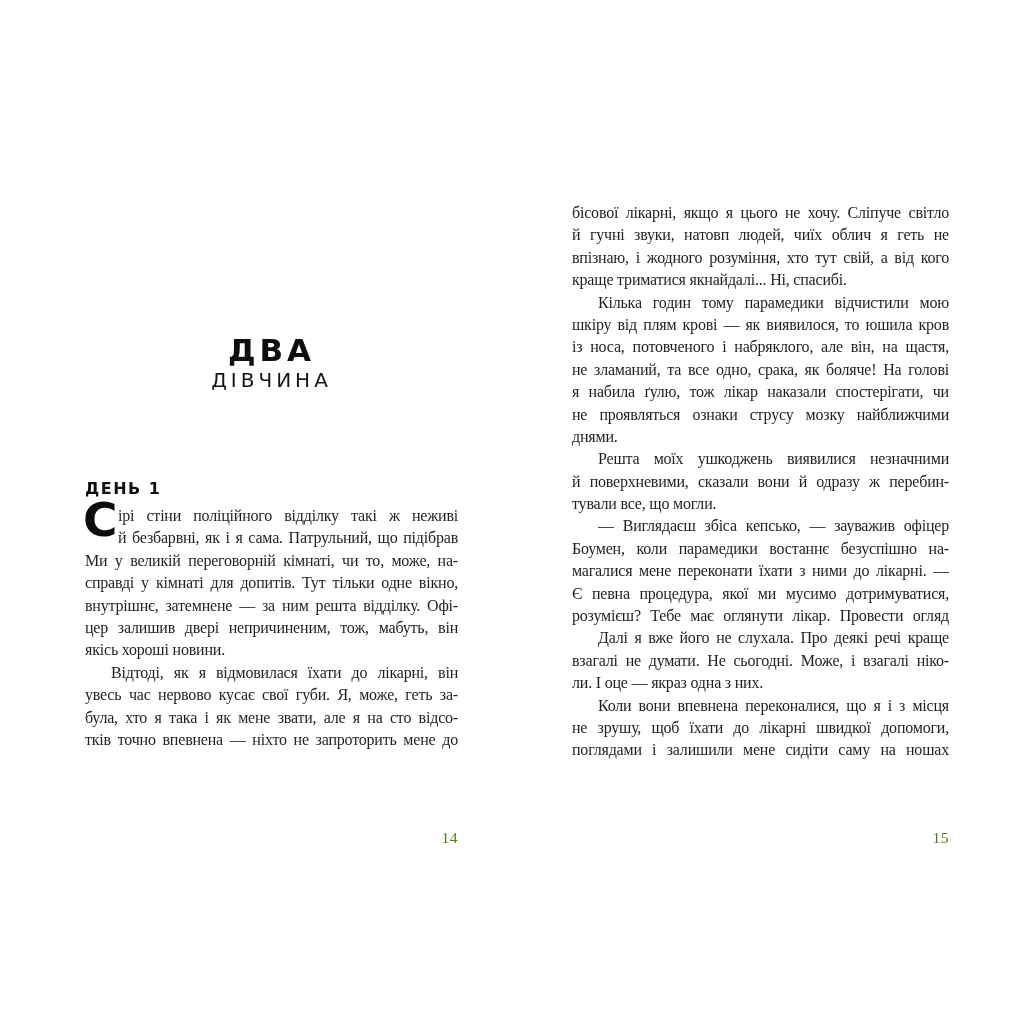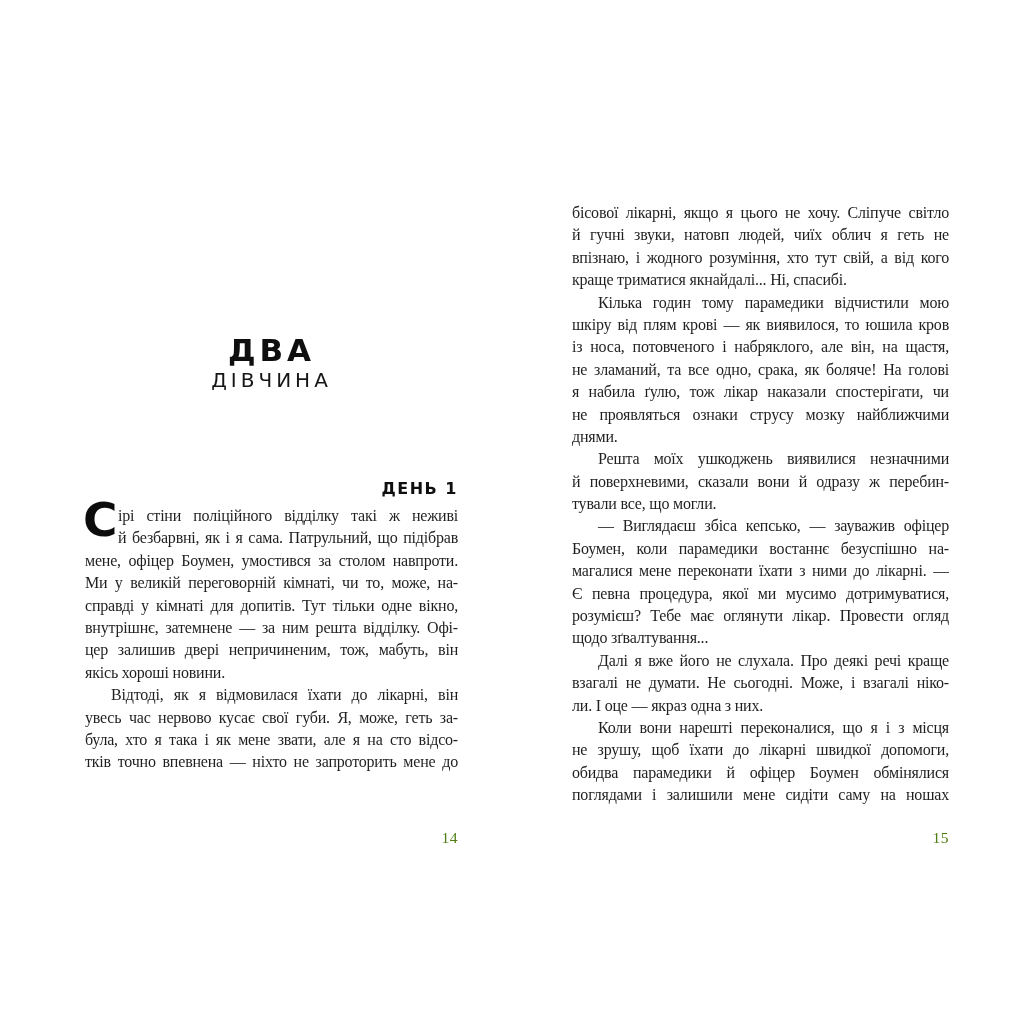--- a/index.html
+++ b/index.html
@@ -45,21 +45,21 @@
     font-weight: 400;
     font-size: 20px;
     letter-spacing: 4px;
     color: #161616;
     line-height: 1.1;
   }
   .section-heading {
     position: absolute;
     top: 463px;
     left: 0; right: 0;
-    text-align: right;
+    text-align: left;
     font-family: "DejaVu Sans", sans-serif;
     font-weight: bold;
     font-size: 16px;
     letter-spacing: 1.5px;
     color: #0f0f0f;
     line-height: 1.2;
   }
 
   .bodytext {
     position: absolute;
@@ -112,21 +112,20 @@
 <div class="spread">
 
   <section class="page left">
     <h1 class="chapter-number">ДВА</h1>
     <h2 class="chapter-title">ДІВЧИНА</h2>
     <h3 class="section-heading">ДЕНЬ 1</h3>
     <span class="dropcap">С</span>
     <div class="bodytext" id="left-body">
         <div class="line dc">ірі стіни поліційного відділку такі ж неживі</div>
         <div class="line dc">й безбарвні, як і я сама. Патрульний, що підібрав</div>
-        <div class="line">мене, офіцер Боумен, умостився за столом навпроти.</div>
         <div class="line">Ми у великій переговорній кімнаті, чи то, може, на-</div>
         <div class="line">справді у кімнаті для допитів. Тут тільки одне вікно,</div>
         <div class="line">внутрішнє, затемнене — за ним решта відділку. Офі-</div>
         <div class="line">цер залишив двері непричиненим, тож, мабуть, він</div>
         <div class="line end">якісь хороші новини.</div>
         <div class="line ind">Відтоді, як я відмовилася їхати до лікарні, він</div>
         <div class="line">увесь час нервово кусає свої губи. Я, може, геть за-</div>
         <div class="line">була, хто я така і як мене звати, але я на сто відсо-</div>
         <div class="line">тків точно впевнена — ніхто не запроторить мене до</div>
       </div>
@@ -147,25 +146,23 @@
         <div class="line">не проявляться ознаки струсу мозку найближчими</div>
         <div class="line end">днями.</div>
         <div class="line ind">Решта моїх ушкоджень виявилися незначними</div>
         <div class="line">й поверхневими, сказали вони й одразу ж перебин-</div>
         <div class="line end">тували все, що могли.</div>
         <div class="line ind">— Виглядаєш збіса кепсько, — зауважив офіцер</div>
         <div class="line">Боумен, коли парамедики востаннє безуспішно на-</div>
         <div class="line">магалися мене переконати їхати з ними до лікарні. —</div>
         <div class="line">Є певна процедура, якої ми мусимо дотримуватися,</div>
         <div class="line">розумієш? Тебе має оглянути лікар. Провести огляд</div>
-        <div class="line end">щодо зґвалтування...</div>
         <div class="line ind">Далі я вже його не слухала. Про деякі речі краще</div>
         <div class="line">взагалі не думати. Не сьогодні. Може, і взагалі ніко-</div>
         <div class="line end">ли. І оце — якраз одна з них.</div>
-        <div class="line ind">Коли вони нарешті переконалися, що я і з місця</div>
+        <div class="line ind">Коли вони впевнена переконалися, що я і з місця</div>
         <div class="line">не зрушу, щоб їхати до лікарні швидкої допомоги,</div>
-        <div class="line">обидва парамедики й офіцер Боумен обмінялися</div>
         <div class="line">поглядами і залишили мене сидіти саму на ношах</div>
       </div>
     <div class="pagenum">15</div>
   </section>
 
 </div>
 
 </body></html>

